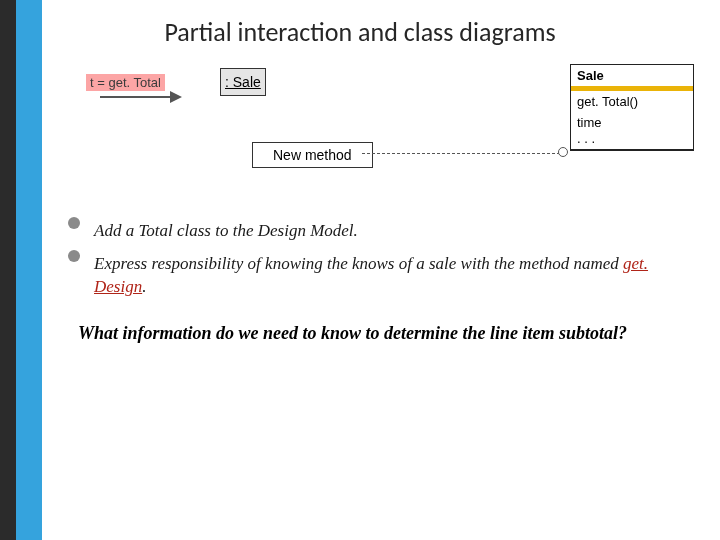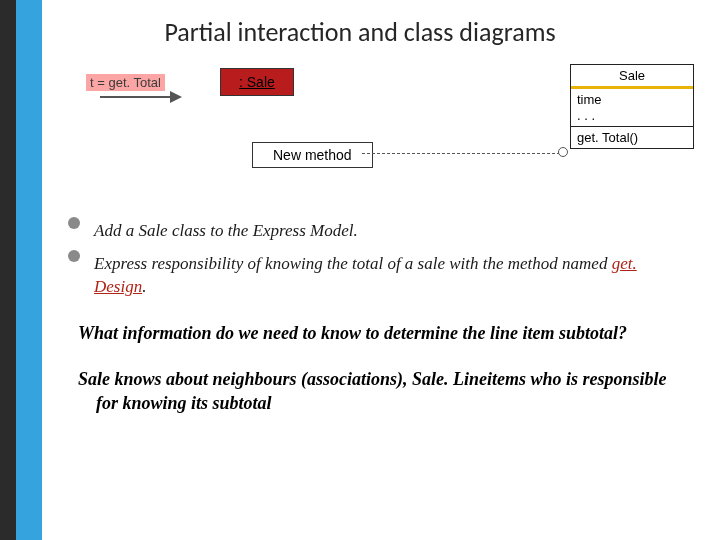--- a/index.html
+++ b/index.html
@@ -62,22 +62,22 @@
     right: -2px; top: -5px;
     width: 0; height: 0;
     border-left: 12px solid #555;
     border-top: 6px solid transparent;
     border-bottom: 6px solid transparent;
   }
   .sale-box {
     position: absolute;
     top: 4px; left: 160px;
     border: 1px solid #333;
-    background: #b91c1c;
-    padding: 5px 18px;
+    background: #e5e5e5;
+    padding: 5px 4px;
     font-family: Arial, sans-serif;
     font-size: 14px;
   }
   .sale-box span { text-decoration: underline; }
   .newmethod-box {
     position: absolute;
     top: 78px; left: 192px;
     border: 1px solid #333;
     background: #fff;
     padding: 4px 20px;
@@ -101,21 +101,21 @@
   .class-box {
     position: absolute;
     top: 0px; left: 510px;
     width: 124px;
     border: 1px solid #222;
     background: #fff;
     font-family: Arial, sans-serif;
     font-size: 13px;
   }
   .class-box .cb-row { padding: 3px 6px; }
-  .class-box .cb-name { font-weight: normal; text-align: center; border-bottom: 3px solid #eab308; }
+  .class-box .cb-name { font-weight: bold; text-align: left; border-bottom: 5px solid #eab308; }
   .class-box .cb-attrs { border-bottom: 1px solid #222; line-height: 1.2; min-height: 34px; }
   .content {
     position: absolute;
     top: 210px; left: 66px; width: 620px;
   }
   .bullet {
     position: relative;
     padding-left: 28px;
     margin: 10px 0;
     font-style: italic;
@@ -154,29 +154,28 @@
 
   <div class="diagram-area">
     <div class="label-t">t = get. Total</div>
     <div class="arrow"></div>
     <div class="sale-box"><span>: Sale</span></div>
     <div class="newmethod-box">New method</div>
     <div class="dashed"></div>
     <div class="dashed-end"></div>
     <div class="class-box">
       <div class="cb-row cb-name">Sale</div>
+      <div class="cb-row">get. Total()</div>
       <div class="cb-row cb-attrs" style="white-space:pre-line;">time
 . . .</div>
-      <div class="cb-row">get. Total()</div>
     </div>
   </div>
 
   <div class="content">
     <div class="bullet">
-      <span>Add a Sale class to the Express Model.</span>
+      <span>Add a Total class to the Design Model.</span>
     </div>
     <div class="bullet">
-      <span>Express responsibility of knowing the total of a sale with the method named </span><span class="redu">get. Design</span><span>.</span>
+      <span>Express responsibility of knowing the knows of a sale with the method named </span><span class="redu">get. Design</span><span>.</span>
     </div>
     <p class="para bold">What information do we need to know to determine the line item subtotal?</p>
-    <p class="para bold">Sale knows about neighbours (associations), Sale. Lineitems who is responsible for knowing its subtotal</p>
   </div>
 </div>
 
 </body></html>

